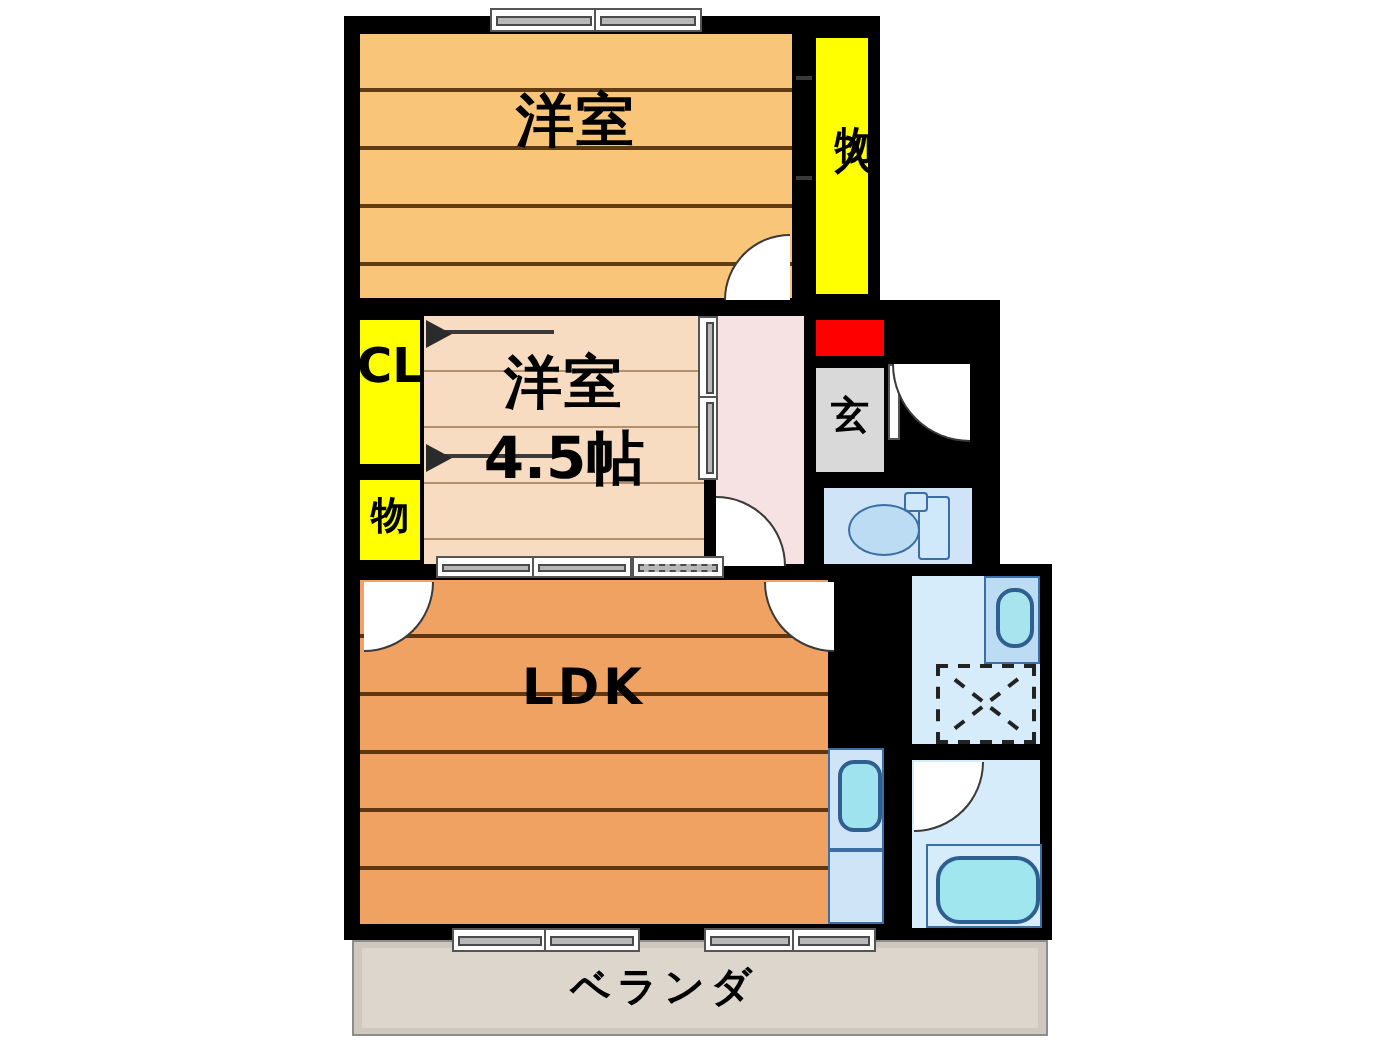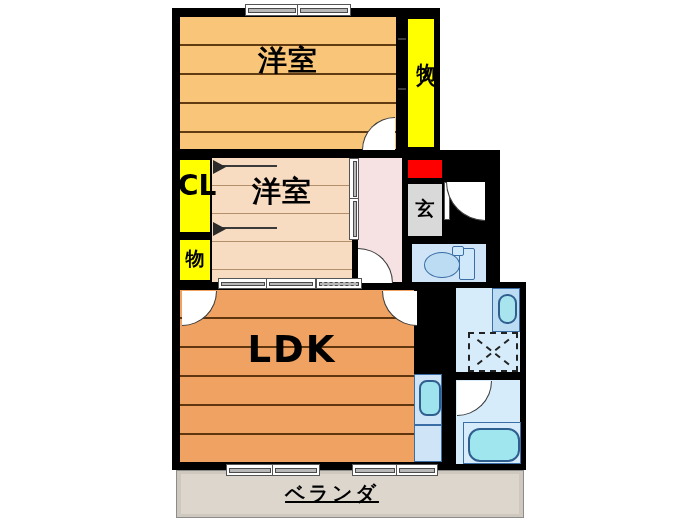--- a/index.html
+++ b/index.html
@@ -74,30 +74,30 @@
     position: absolute;
     color: #000;
     font-weight: bold;
     text-align: center;
     line-height: 1.05;
     white-space: pre;
     z-index: 40;
   }
   .lbl-room-name { font-size: 29px; letter-spacing: 1px; }
   .lbl-room-size { font-size: 29px; letter-spacing: 0px; }
-  .lbl-ldk       { font-size: 37px; letter-spacing: 2px; }
+  .lbl-ldk       { font-size: 25px; letter-spacing: 2px; }
   .lbl-small     { font-size: 19px; }
   .lbl-vertical  {
     font-size: 19px;
     writing-mode: vertical-rl;
     text-orientation: upright;
     letter-spacing: 3px;
   }
   .lbl-veranda   { font-size: 20px; letter-spacing: 3px; }
-  .lbl-cl        { font-size: 28px; line-height: 1.25; }
+  .lbl-cl        { font-size: 24px; line-height: 1.25; }
 
   
   .door-arc {
     position: absolute;
     border: 1.6px solid #3a3a3a;
     background: #ffffff;
     z-index: 30;
   }
   .swing-br { border-radius: 0 0 100% 0; border-top: none; border-left: none; }
   .swing-bl { border-radius: 0 0 0 100%; border-top: none; border-right: none; }
@@ -222,20 +222,21 @@
   <div class="label lbl-small" style="left:178px; top:249px; width:34px;">物</div>
 
   <div class="abs room floor-washitsu-light stripes-light" style="left:212px; top:158px; width:140px; height:124px;"></div>
 
   <div class="tri" style="left:213px; top:160px; border-top:7px solid transparent; border-bottom:7px solid transparent; border-left:13px solid #2b2b2b;"></div>
   <div class="tri" style="left:213px; top:222px; border-top:7px solid transparent; border-bottom:7px solid transparent; border-left:13px solid #2b2b2b;"></div>
   <div class="slide-line" style="left:213px; top:165px; width:64px; height:2px;"></div>
   <div class="slide-line" style="left:213px; top:227px; width:64px; height:2px;"></div>
 
   <div class="label lbl-room-name" style="left:212px; top:176px; width:140px;">洋室</div>
+  <div class="label lbl-room-size" style="left:207px; top:214px; width:150px;">4.5帖</div>
 
   <div class="window" style="left:349px; top:158px; width:8px; height:40px;">
     <div class="window-inner" style="left:3px; top:2px; width:2px; bottom:2px;"></div>
   </div>
   <div class="window" style="left:349px; top:198px; width:8px; height:40px;">
     <div class="window-inner" style="left:3px; top:2px; width:2px; bottom:2px;"></div>
   </div>
 
   <div class="abs hall-pink" style="left:358px; top:158px; width:44px; height:124px;"></div>
   <div class="door-arc swing-tr" style="left:358px; top:248px; width:34px; height:34px;"></div>
@@ -298,15 +299,15 @@
   <div class="wm-box" style="left:468px; top:332px; width:46px; height:36px;"></div>
 
   <div class="abs wall" style="left:448px; top:374px; width:78px; height:96px;"></div>
   <div class="abs bath-blue" style="left:456px; top:380px; width:64px; height:84px;"></div>
   <div class="door-arc swing-br" style="left:457px; top:381px; width:34px; height:34px;"></div>
   <div class="bathtub" style="left:468px; top:428px; width:48px; height:30px;"></div>
   <div class="abs" style="left:463px; top:422px; width:58px; height:42px; border:1.6px solid #3b6ea5; background:transparent; z-index:24;"></div>
 
   <div class="abs" style="left:176px; top:470px; width:348px; height:48px; border:1.5px solid #8c8c8c; background:#cfc8bf;"></div>
   <div class="abs veranda-gray" style="left:181px; top:474px; width:338px; height:40px;"></div>
-  <div class="label lbl-veranda" style="left:181px; top:483px; width:302px;text-decoration:underline;">ベランダ</div>
+  <div class="label lbl-veranda" style="left:181px; top:483px; width:302px;">ベランダ</div>
 
 </div>
 
 </body></html>

